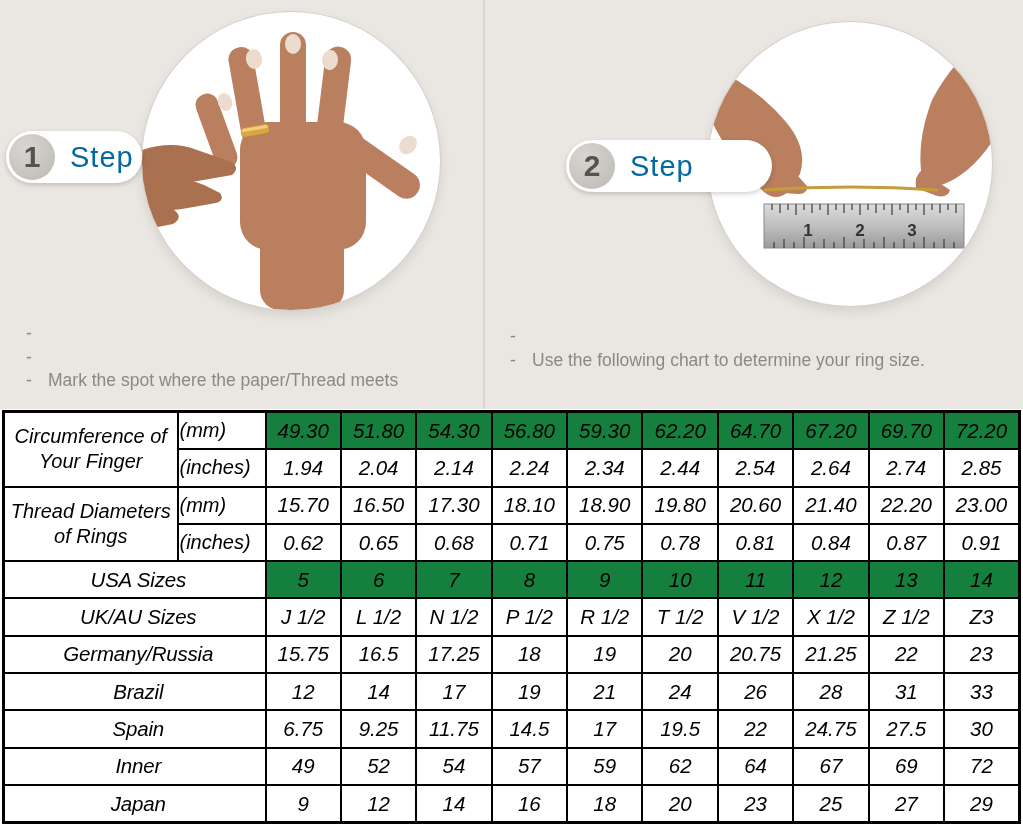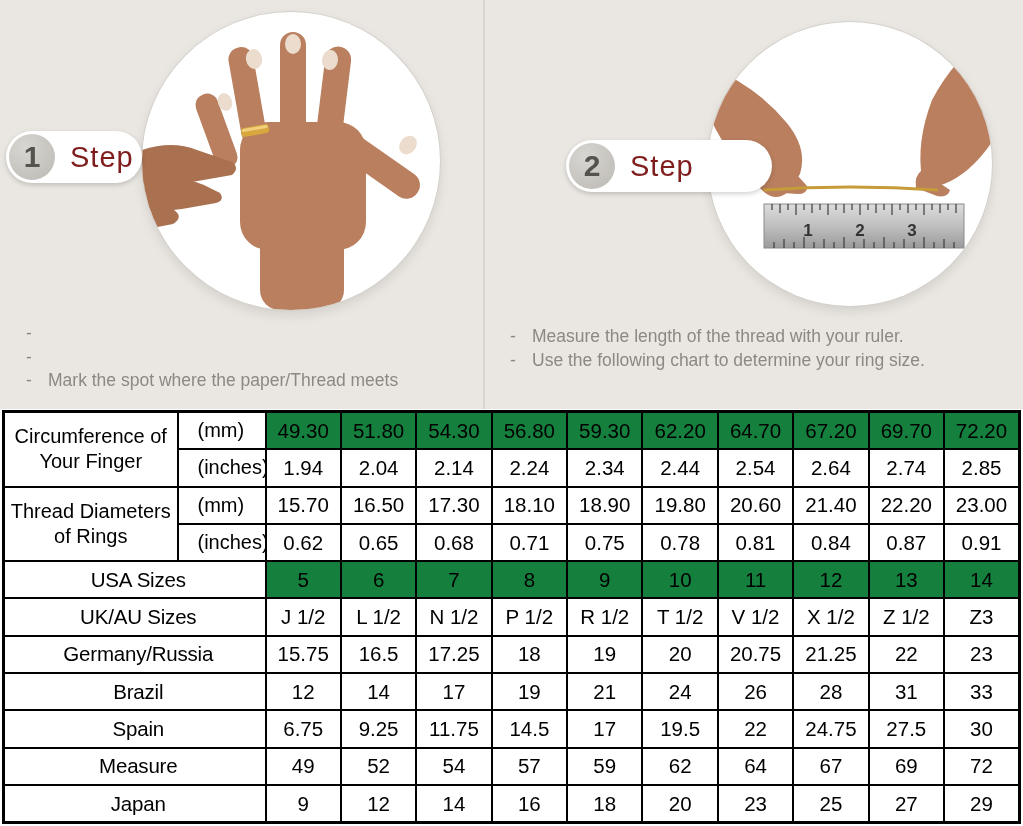--- a/index.html
+++ b/index.html
@@ -24,39 +24,39 @@
     display:flex;align-items:center;z-index:1;
   }
   #step-pill-1{left:6px;top:131px;width:136px;height:52px;}
   #step-pill-2{left:566px;top:140px;width:206px;height:52px;}
   .step-number{
     width:46px;height:46px;border-radius:50%;flex:0 0 46px;
     background:radial-gradient(circle at 35% 30%, #d8d6d2, #bcb9b4);
     color:#55534e;font-size:30px;font-weight:bold;
     display:flex;align-items:center;justify-content:center;margin-left:3px;
   }
-  .step-label{color:#7f1d1d;font-size:29px;margin-left:15px;letter-spacing:1px;}
+  .step-label{color:#0369a1;font-size:29px;margin-left:15px;letter-spacing:1px;}
   .instructions{position:absolute;color:#8c8983;font-size:17.5px;line-height:23.5px;}
   #instructions-1{left:22px;top:322px;}
   #instructions-2{left:506px;top:325px;}
   .instr-line{display:flex;}
   .dash{width:22px;flex:0 0 22px;text-align:left;padding-left:4px;}
   
-  .table-section{width:1023px;height:373px;background:#ffffff;}
+  .table-section{width:1023px;height:373px;background:#ffffff;font-style:italic;}
   table.size-table{
     border-collapse:collapse;table-layout:fixed;width:1019px;margin:1px 2px 0 2px;
     border:3px solid #000;
   }
   .size-table td,.size-table th{
     border:2px solid #000;height:35.3px;padding:0;
     font-size:20.5px;font-weight:normal;color:#000;text-align:center;
     overflow:hidden;white-space:nowrap;
   }
   .size-table .group-label{font-size:20px;line-height:1.25;white-space:normal;}
-  .size-table .unit-cell{text-align:left;padding-left:19px;font-size:20px;}
+  .size-table .unit-cell{text-align:left;padding-left:1px;font-size:20px;}
   .size-table .size-label{text-align:center;padding-left:7px;letter-spacing:-.2px;margin-top:39px;}
   .size-table .shaded{background:#15803d;}
 </style>
 </head>
 <body>
 
 <div class="top-section">
   <div class="half-divider"></div>
 
   <div class="step-pill" id="step-pill-1">
@@ -133,21 +133,20 @@
     </div>
     <div class="instr-line">
       <span class="dash">-</span>
       <span>Mark the spot where the paper/Thread meets</span>
     </div>
   </div>
 
   <div class="instructions" id="instructions-2">
     <div class="instr-line">
       <span class="dash">-</span>
-      <span>Measure the length of the thread with your ruler.</span>
     </div>
     <div class="instr-line">
       <span class="dash">-</span>
       <span>Use the following chart to determine your ring size.</span>
     </div>
   </div>
 </div>
 
 <div class="table-section">
   <table class="size-table">
@@ -279,21 +278,21 @@
           <td>11.75</td>
           <td>14.5</td>
           <td>17</td>
           <td>19.5</td>
           <td>22</td>
           <td>24.75</td>
           <td>27.5</td>
           <td>30</td>
         </tr>
         <tr>
-          <td class="size-label" colspan="2">Measure</td>
+          <td class="size-label" colspan="2">Inner</td>
           <td>49</td>
           <td>52</td>
           <td>54</td>
           <td>57</td>
           <td>59</td>
           <td>62</td>
           <td>64</td>
           <td>67</td>
           <td>69</td>
           <td>72</td>

